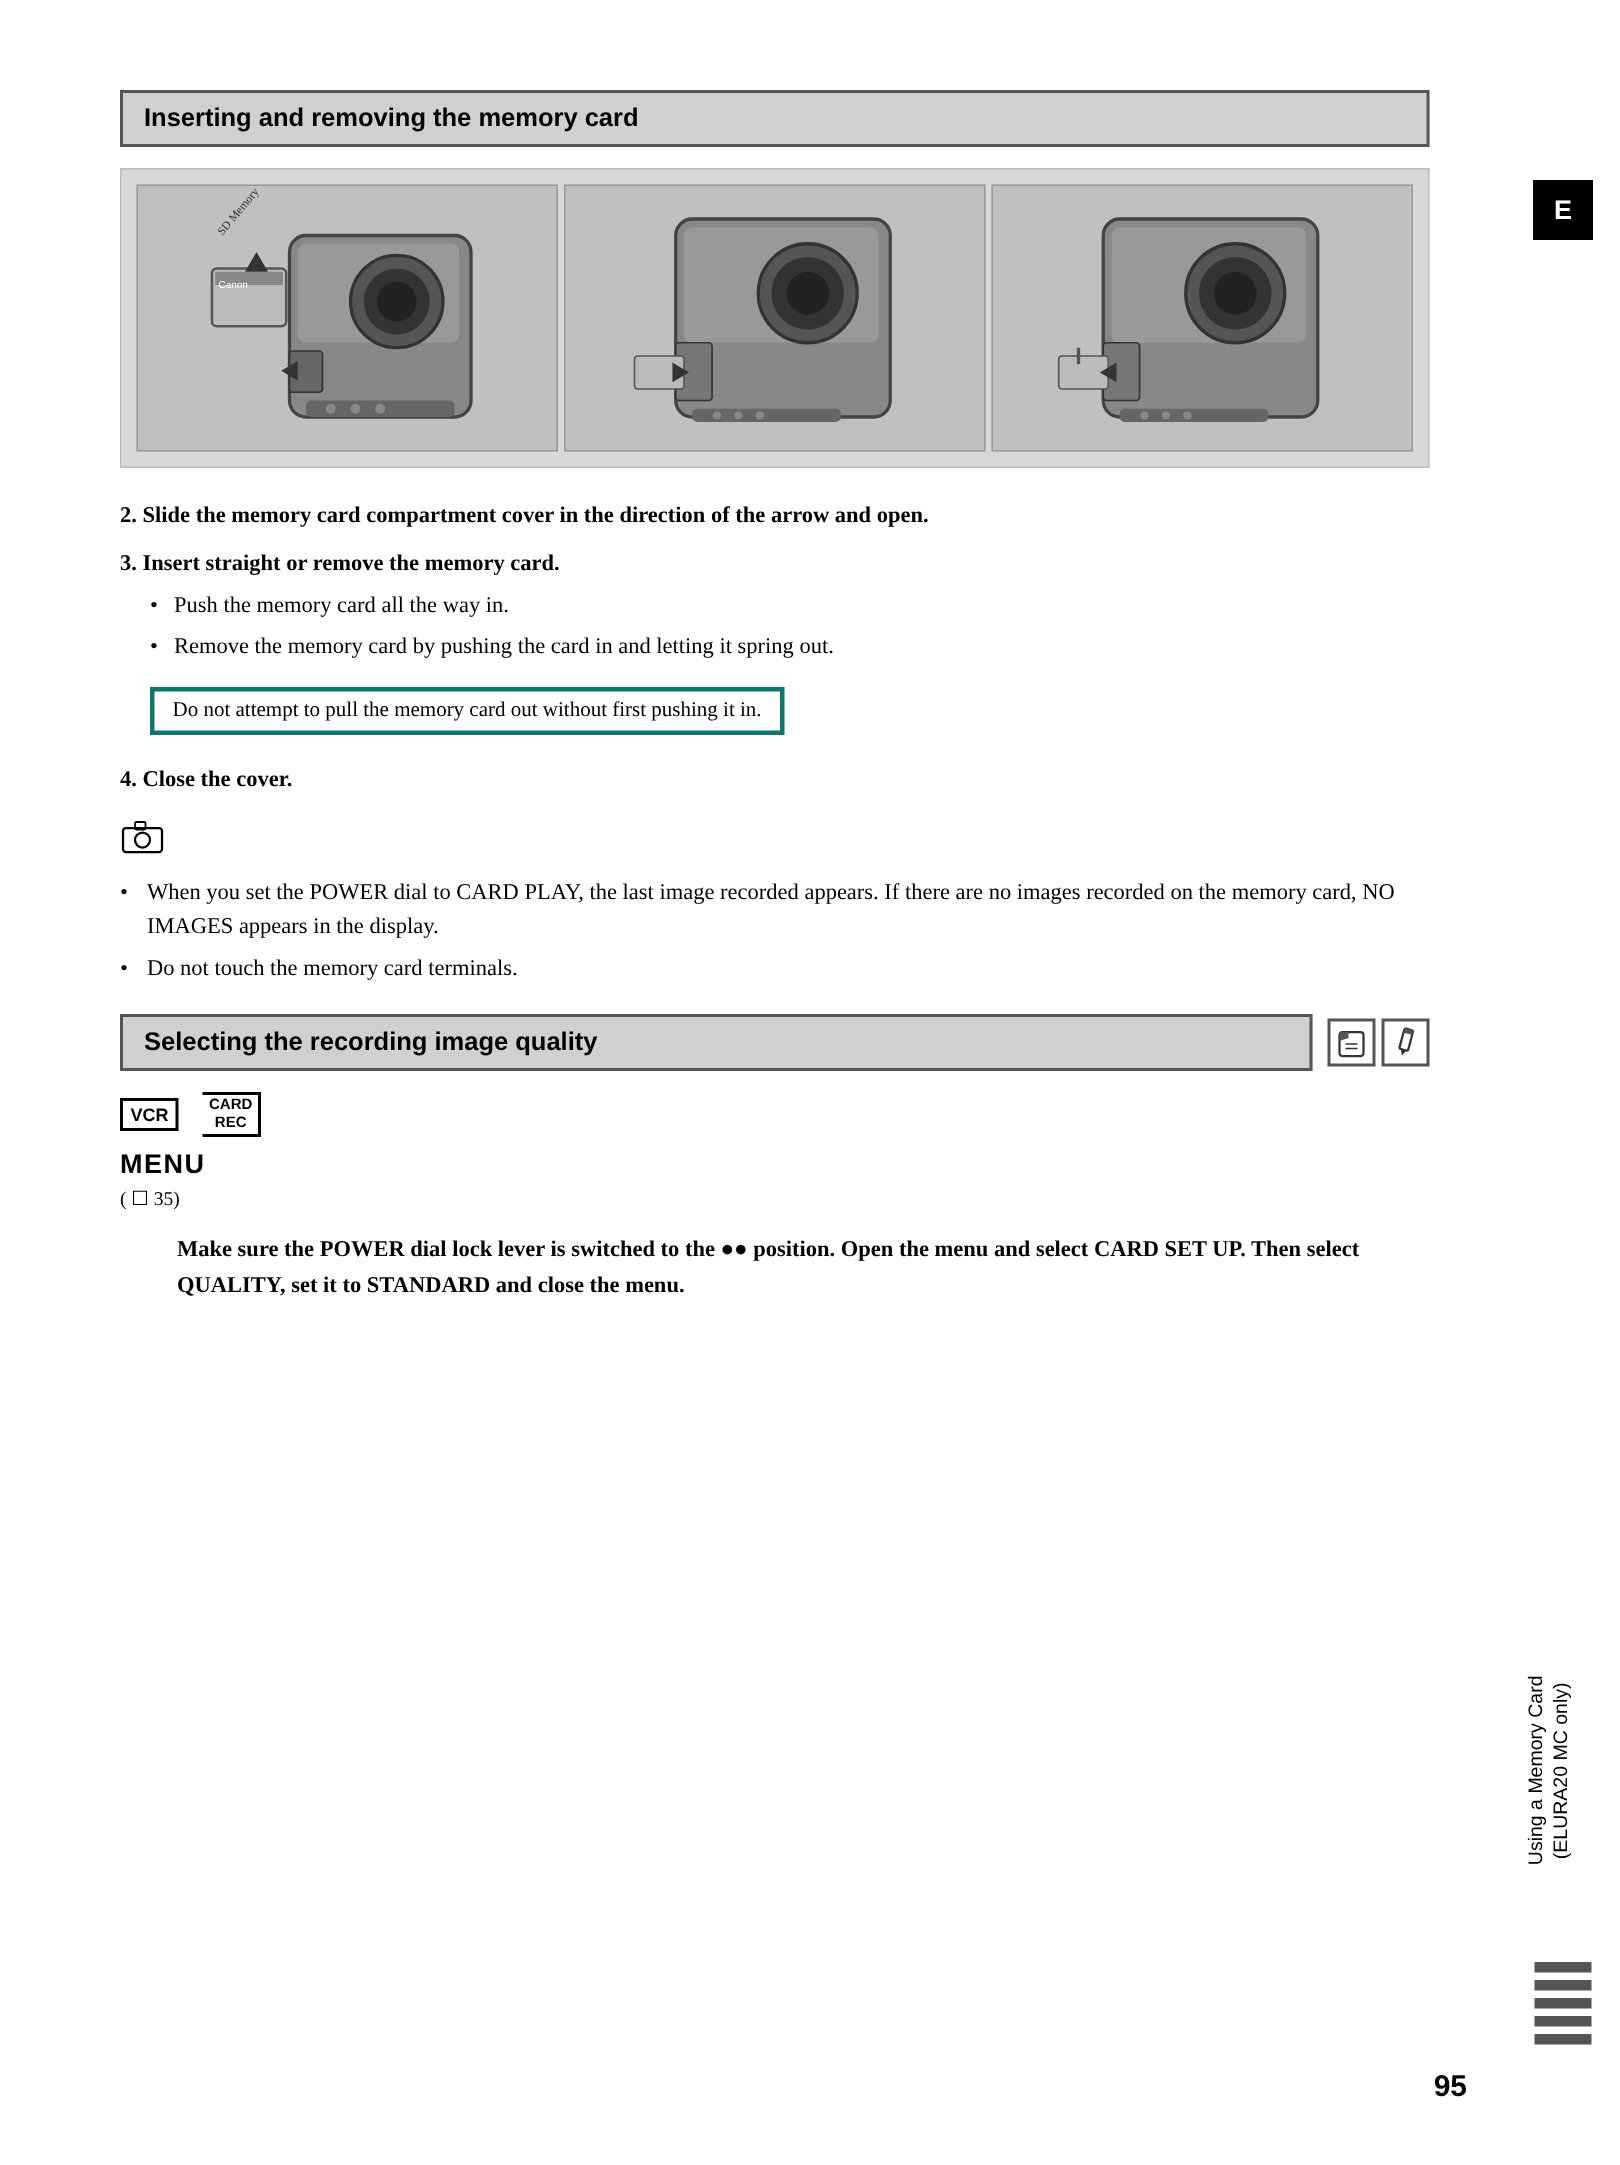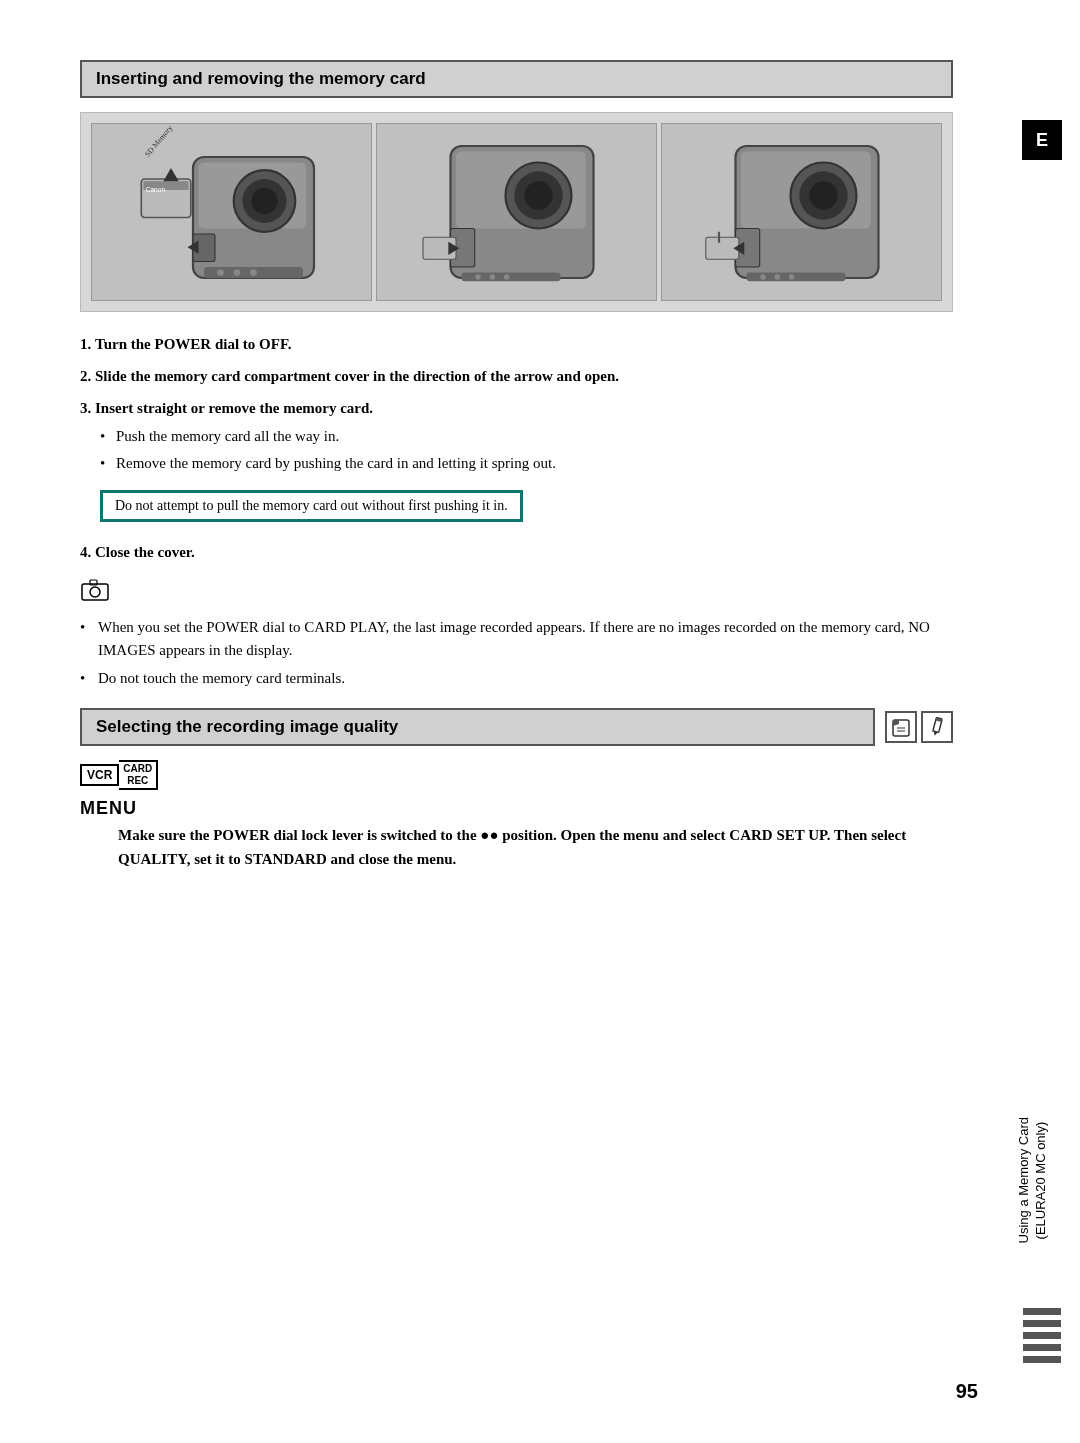--- a/index.html
+++ b/index.html
@@ -174,21 +174,21 @@
       margin-top: 18px;
     }
     .select-text {
       margin-bottom: 14px;
       font-size: 15px;
     }
     
     .mode-indicator {
       display: flex;
       align-items: center;
-      gap: 0;
+      gap: 16px;
       margin-bottom: 8px;
     }
     .vcr-box {
       border: 2px solid #000;
       padding: 2px 5px;
       font-size: 12px;
       font-family: Arial, sans-serif;
       font-weight: bold;
     }
     .card-rec-box {
@@ -351,24 +351,20 @@
           <rect x="40" y="135" width="90" height="8" rx="3" fill="#666"></rect>
           <circle cx="55" cy="139" r="2.5" fill="#888"></circle>
           <circle cx="68" cy="139" r="2.5" fill="#888"></circle>
           <circle cx="81" cy="139" r="2.5" fill="#888"></circle>
         </svg>
       </div>
     </div>
 
     
     <div>
-      <p style="margin-bottom:8px;line-height:1.6;">
-        <span class="step-number">1.</span>
-        <strong>Turn the POWER dial to OFF.</strong>
-      </p>
       <p style="margin-bottom:8px;line-height:1.6;">
         <span class="step-number">2.</span>
         <strong>Slide the memory card compartment cover in the direction of the arrow and open.</strong>
       </p>
       <p style="margin-bottom:5px;line-height:1.6;">
         <span class="step-number">3.</span>
         <strong>Insert straight or remove the memory card.</strong>
       </p>
       <ul class="bullet-list">
         <li>Push the memory card all the way in.</li>
@@ -427,20 +423,21 @@
         <div class="vcr-box">VCR</div>
         <div class="card-rec-box">
           <div>CARD</div>
           <div>REC</div>
         </div>
       </div>
 
       <div class="menu-label">MENU</div>
 
 
+      <p class="page-ref">( ☐ 35)</p>
 
       <p class="final-note">Make sure the POWER dial lock lever is switched to the ●● position. Open the menu and select CARD SET UP. Then select QUALITY, set it to STANDARD and close the menu.</p>
     </div>
 
   </div>
 
   <div class="sidebar-tab">
     <div class="tab-e">E</div>
     <div class="sidebar-text-rotated">
       <span>Using a Memory Card</span><br>

